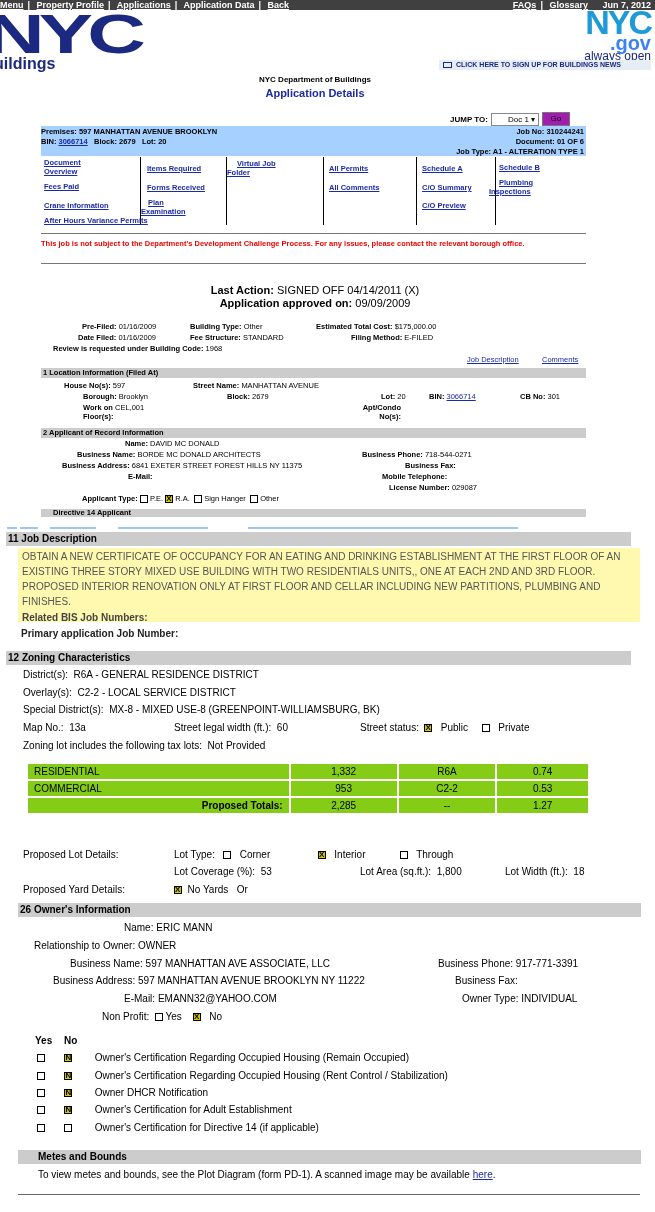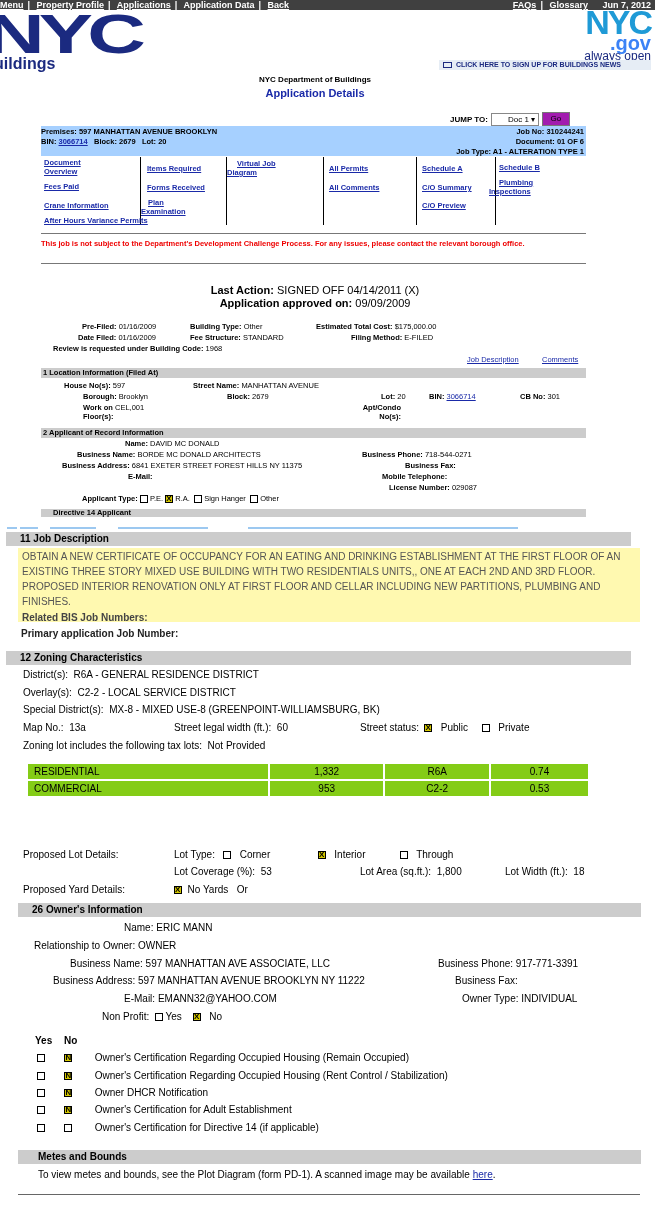--- a/index.html
+++ b/index.html
@@ -32,21 +32,21 @@
   .navgrid .lnk { position:absolute; line-height:9px; }
   .vsep { position:absolute; width:1px; background:#000; top:0; height:68px; }
   .hr { position:absolute; left:41px; width:545px; height:1px; background:#777; }
   .redmsg { position:absolute; left:41px; top:238px; width:550px; font-size:7.5px; font-weight:bold; color:#e00; line-height:11px; }
   .lastact { position:absolute; left:0; width:630px; text-align:center; font-size:11px; }
   .lastact b { font-weight:bold; }
   .small { font-size:7.5px; position:absolute; }
   .small b { font-weight:bold; }
   .sechdr { position:absolute; background:#ccc; font-weight:bold; }
   .s-old { left:41px; width:545px; height:10px; font-size:7.5px; line-height:10px; padding-left:2px; }
-  .s-new { left:6px; width:625px; height:14px; font-size:10px; line-height:14px; padding-left:14px; }
+  .s-new { left:6px; width:625px; height:14px; font-size:10px; line-height:14px; padding-left:2px; }
   .cb { display:inline-block; width:8px; height:8px; border:1px solid #000; vertical-align:middle; background:#fff; position:relative; }
   .cb.x { background:#d4c800; }
   .cb.x::after { content:"X"; position:absolute; left:0px; top:-2px; font-size:8px; font-weight:bold; line-height:10px; }
   .cb.n { background:#d4c800; }
   .cb.n::after { content:"N"; position:absolute; left:0px; top:-2px; font-size:8px; font-weight:bold; line-height:10px; }
   .jobdesc { position:absolute; left:18px; top:548px; width:622px; height:74px; background:#fff9b0; font-size:10px; color:#555; line-height:15px; padding:1px 4px; }
   .f10 { position:absolute; font-size:10px; white-space:nowrap; }
   .f10 b { font-weight:normal; }
   table.z { position:absolute; left:26px; top:762px; width:564px; border-collapse:collapse; font-size:10px; }
   table.z td, table.z th { background:#84cc16; border:2px solid #fff; height:17px; padding:0 6px; }
@@ -113,21 +113,21 @@
   <div class="vsep" style="left:282px"></div>
   <div class="vsep" style="left:375px"></div>
   <div class="vsep" style="left:454px"></div>
   <span class="lnk" style="left:3px;top:1px"><span>Document</span><br><span>Overview</span></span>
   <span class="lnk" style="left:3px;top:25px">Fees Paid</span>
   <span class="lnk" style="left:3px;top:44px">Crane Information</span>
   <span class="lnk" style="left:3px;top:59px">After Hours Variance Permits</span>
   <span class="lnk" style="left:106px;top:7px">Items Required</span>
   <span class="lnk" style="left:106px;top:26px">Forms Received</span>
   <span class="lnk" style="left:100px;top:41px"><span style="margin-left:7px">Plan</span><br><span>Examination</span></span>
-  <span class="lnk" style="left:186px;top:2px"><span style="margin-left:10px">Virtual Job</span><br><span>Diagram</span></span>
+  <span class="lnk" style="left:186px;top:2px"><span style="margin-left:10px">Virtual Job</span><br><span>Folder</span></span>
   <span class="lnk" style="left:288px;top:7px">All Permits</span>
   <span class="lnk" style="left:288px;top:26px">All Comments</span>
   <span class="lnk" style="left:381px;top:7px">Schedule A</span>
   <span class="lnk" style="left:381px;top:26px">C/O Summary</span>
   <span class="lnk" style="left:381px;top:44px">C/O Preview</span>
   <span class="lnk" style="left:458px;top:6px">Schedule B</span>
   <span class="lnk" style="left:448px;top:21px"><span style="margin-left:10px">Plumbing</span><br><span>Inspections</span></span>
 </div>
 
 <div class="hr" style="top:233px"></div>
@@ -205,20 +205,26 @@
         <td style="text-align:center">1,332</td>
         <td style="text-align:center">R6A</td>
         <td style="text-align:center">0.74</td>
   </tr>
   <tr>
     <td>COMMERCIAL</td>
         <td style="text-align:center">953</td>
         <td style="text-align:center">C2-2</td>
         <td style="text-align:center">0.53</td>
   </tr>
+  <tr>
+    <td style="text-align:right;font-weight:bold">Proposed Totals:</td>
+        <td style="text-align:center">2,285</td>
+        <td style="text-align:center">--</td>
+        <td style="text-align:center">1.27</td>
+  </tr>
 </tbody>
   </table>
 
 <div class="f10" style="left:23px;top:849px"><b>Proposed Lot Details:</b></div>
 <div class="f10" style="left:174px;top:849px"><b>Lot Type:</b>&nbsp;&nbsp; <span class="cb"></span>&nbsp;&nbsp; <span>Corner</span></div>
 <div class="f10" style="left:318px;top:849px"><span class="cb x"></span>&nbsp;&nbsp; <span>Interior</span></div>
 <div class="f10" style="left:400px;top:849px"><span class="cb"></span>&nbsp;&nbsp; <span>Through</span></div>
 <div class="f10" style="left:174px;top:866px"><b>Lot Coverage (%):</b>&nbsp; <span>53</span></div>
 <div class="f10" style="left:360px;top:866px"><b>Lot Area (sq.ft.):</b>&nbsp; <span>1,800</span></div>
 <div class="f10" style="left:505px;top:866px"><b>Lot Width (ft.):</b>&nbsp; <span>18</span></div>

